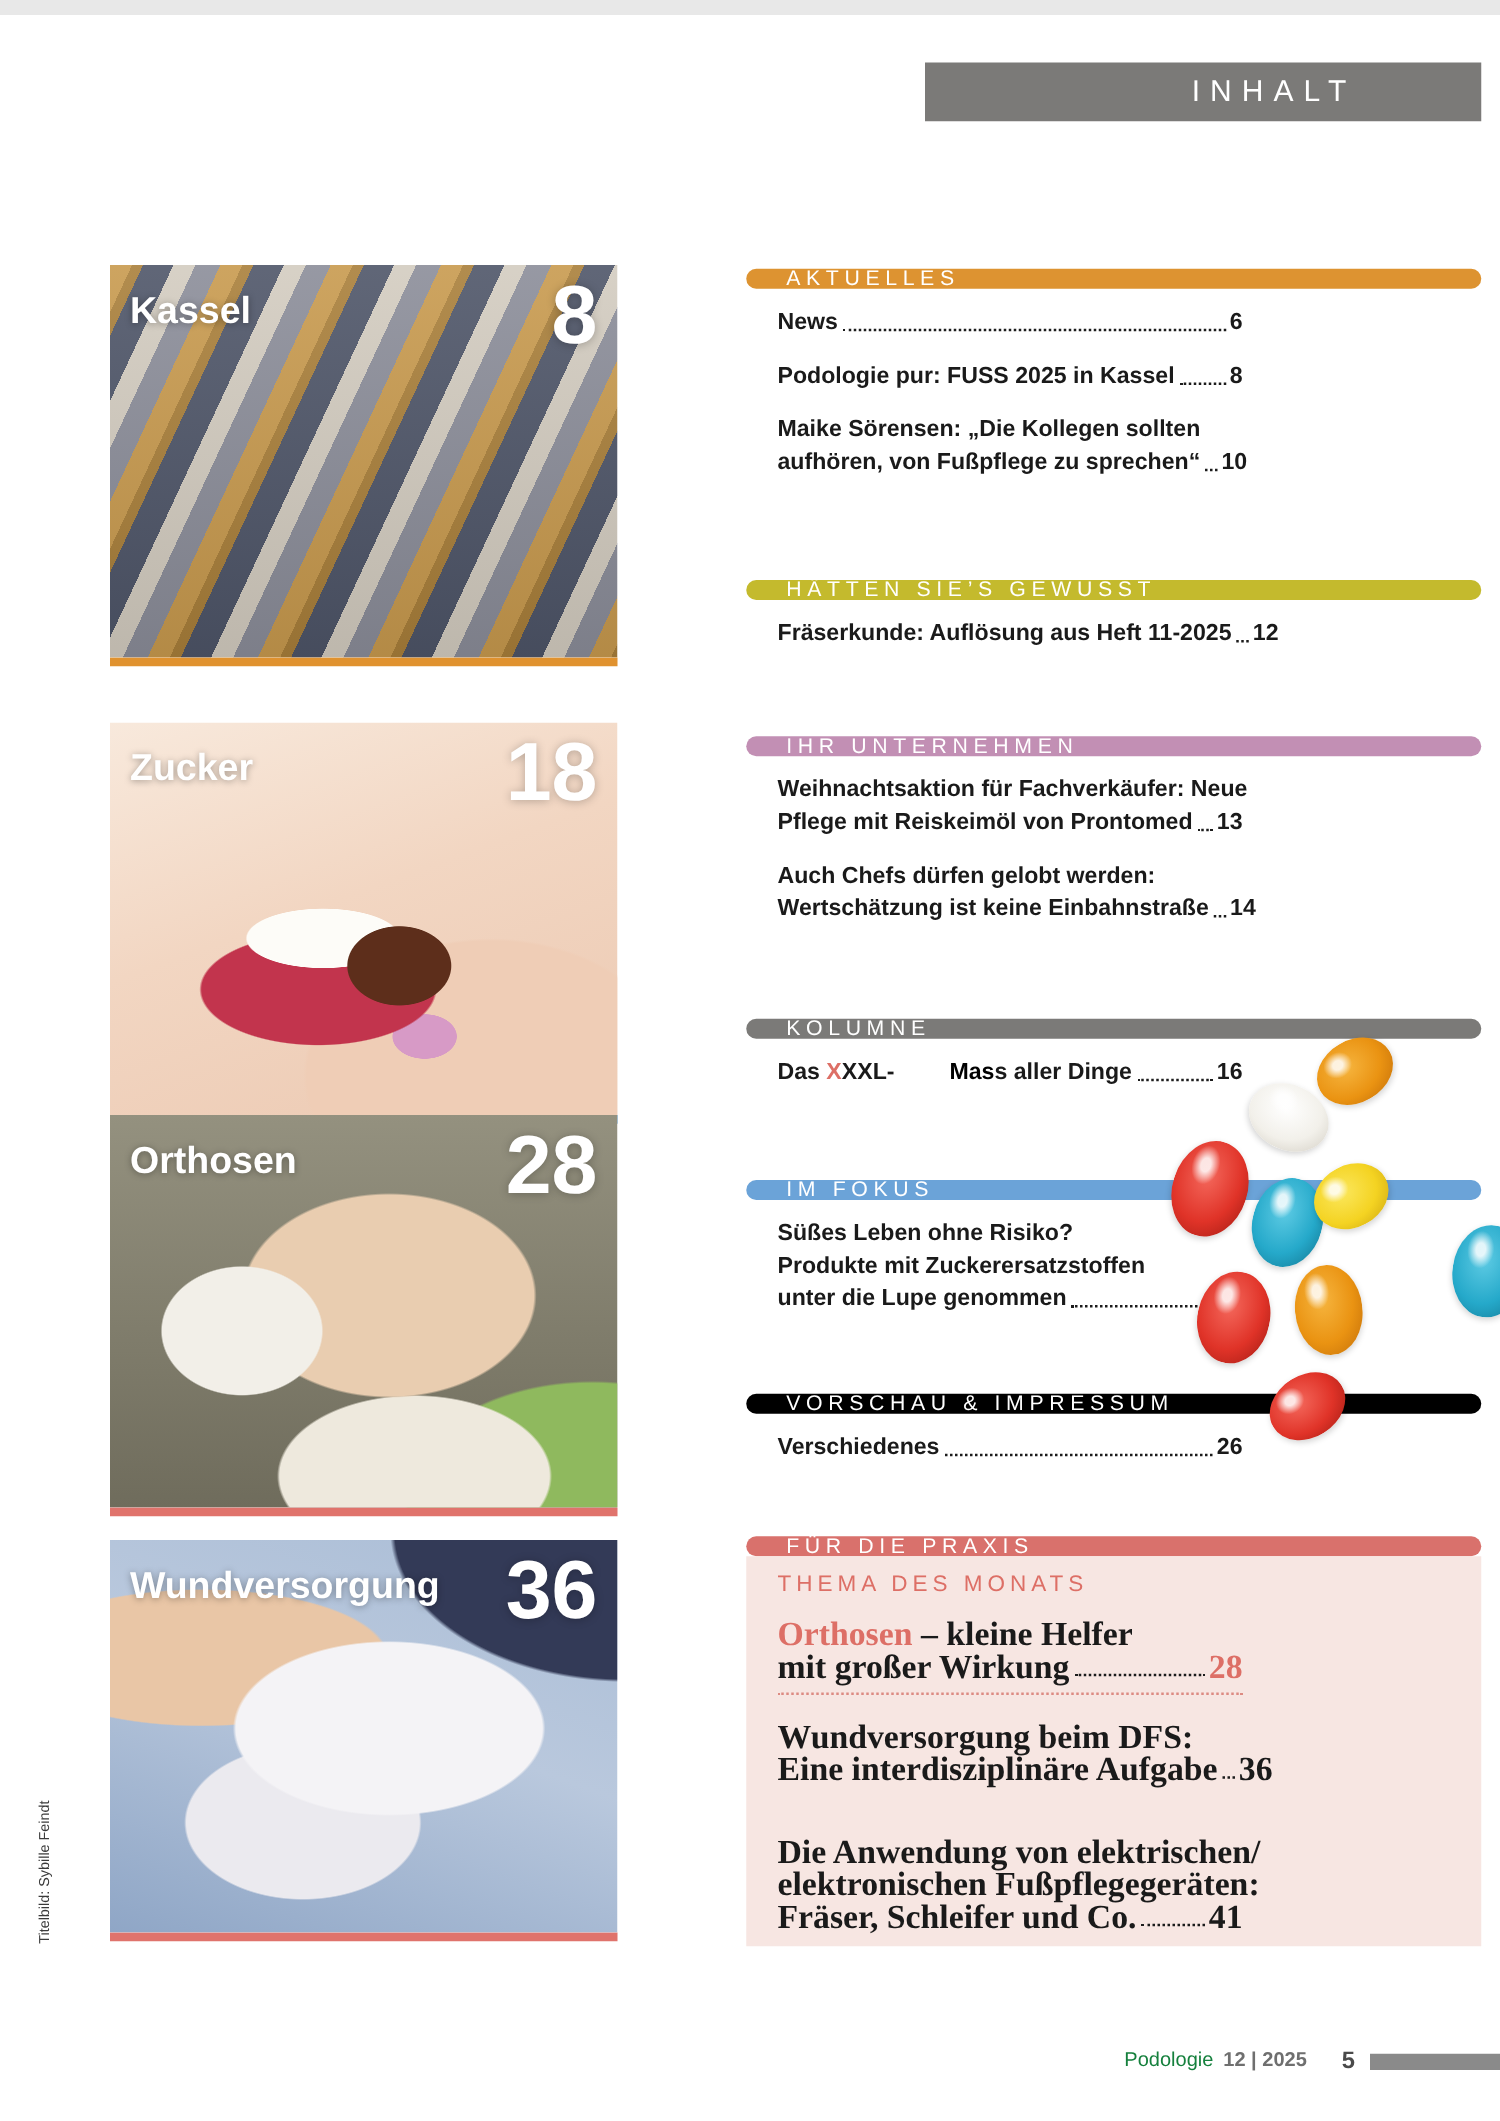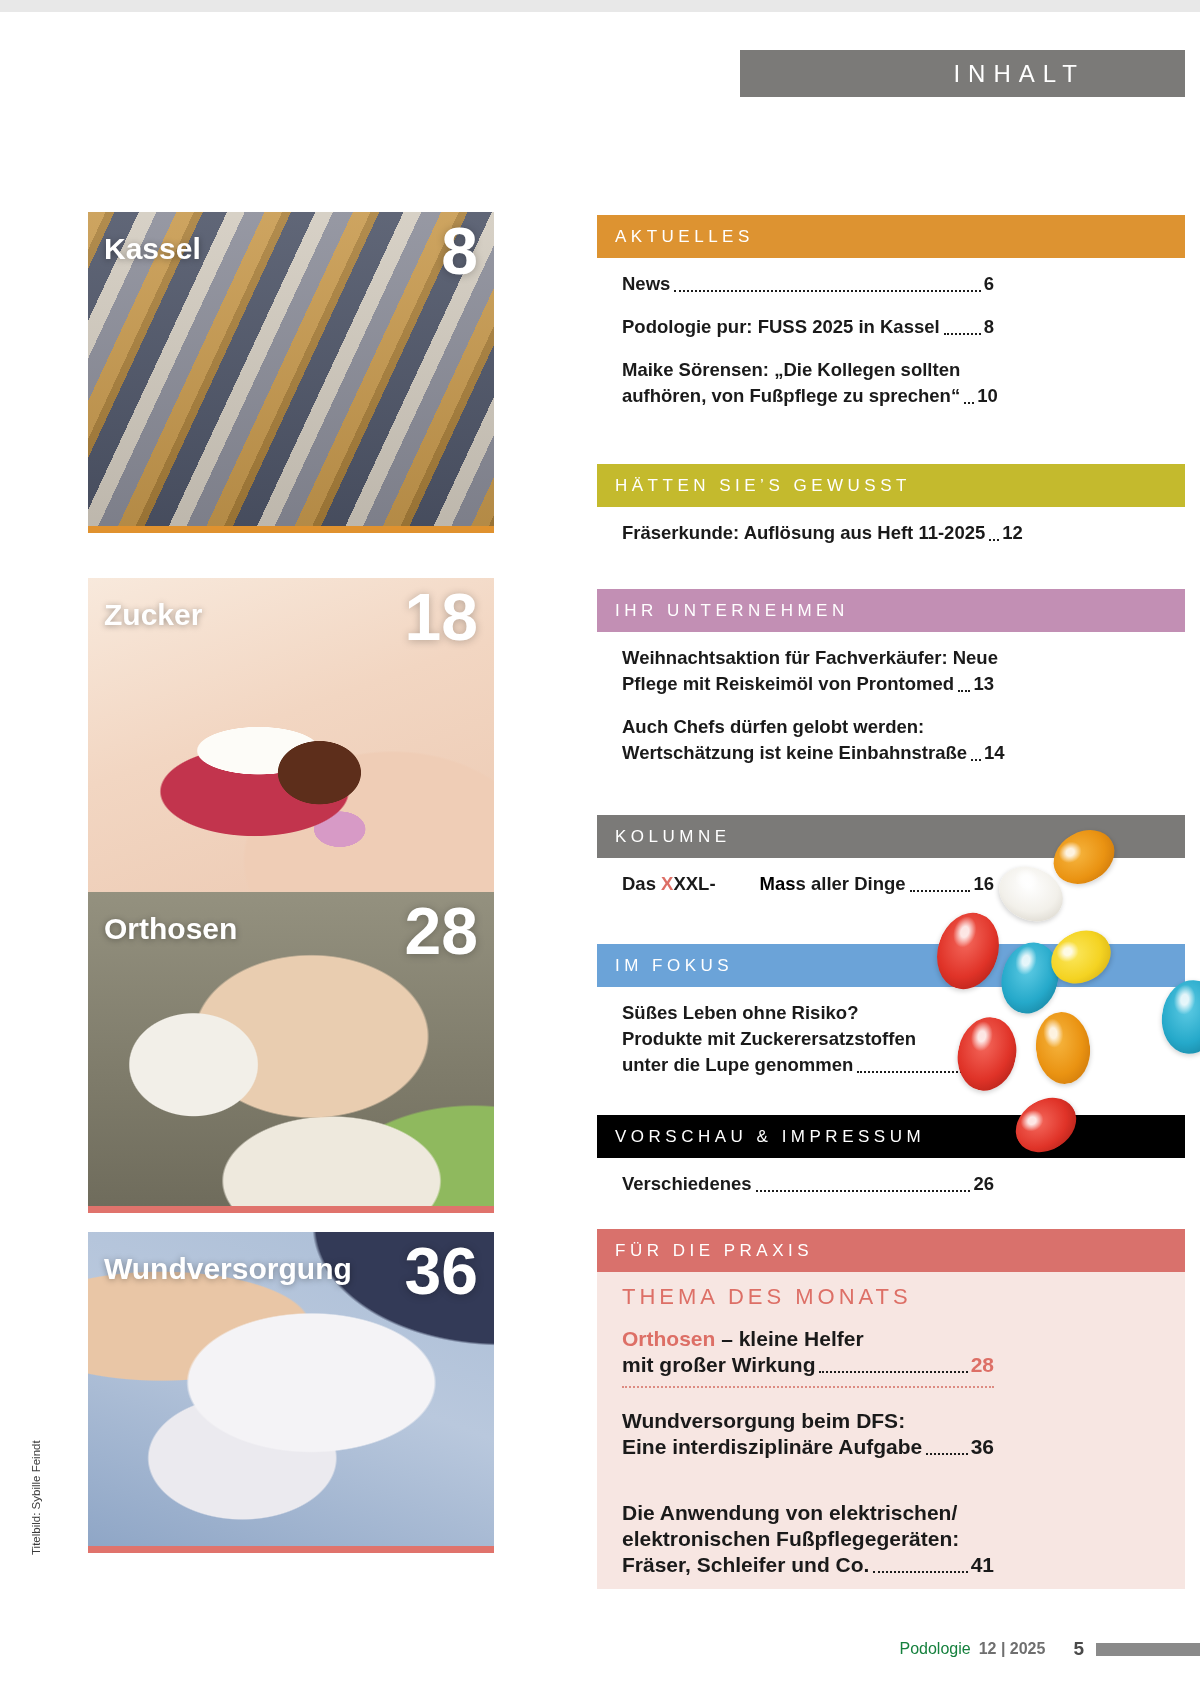--- a/index.html
+++ b/index.html
@@ -68,37 +68,38 @@
   
   .sec{position:absolute;left:597px;width:588px;}
   .sec[data-sec="aktuelles"]{top:203px}
   .sec[data-sec="gewusst"]{top:452px}
   .sec[data-sec="unternehmen"]{top:577px}
   .sec[data-sec="kolumne"]{top:803px}
   .sec[data-sec="fokus"]{top:932px}
   .sec[data-sec="vorschau"]{top:1103px}
   .sec[data-sec="praxis"]{top:1217px}
   .sec-bar{
-    height:43px;display:flex;align-items:center;padding-left:18px;
+    height:16px;display:flex;align-items:center;padding-left:32px;
     box-sizing:border-box;
+    border-radius:14px;
   }
   .sec-title{color:#fff;font-size:17px;letter-spacing:4.5px;font-weight:400;}
   .sec-body{padding:13px 0 0 25px;}
   .entry{width:372px;margin-bottom:17px;color:#1a1a1a;
     font-size:18.5px;font-weight:bold;line-height:26px;}
   .entry .line{white-space:nowrap;}
   .entry .row{display:flex;align-items:flex-end;}
   .entry .txt{white-space:nowrap;flex:0 0 auto;}
   .leader{flex:1 1 10px;min-width:10px;border-bottom:2px dotted #1c1c1c;
     margin:0 3px 5px 4px;}
   .pg{flex:0 0 auto;}
   
   .panel{background:#f7e6e2;padding:12px 0 11px 25px;}
-  .thema{font-size:22px;letter-spacing:4px;margin-bottom:16px;font-weight:400;}
-  .entry.serif{font-family:Liberation Sans, sans-serif;font-size:21px;line-height:26px;
+  .thema{font-size:18px;letter-spacing:4px;margin-bottom:16px;font-weight:400;}
+  .entry.serif{font-family:Liberation Serif, serif;font-size:27px;line-height:26px;
     margin-bottom:0;}
   .panel .divider{width:372px;border-bottom:2px dotted #dd8b82;margin:8px 0 20px 0;}
   .panel .entry + .entry{margin-top:40px;}
 
   
   .bean{position:absolute;border-radius:50%;box-shadow:0 2px 5px rgba(0,0,0,.18);z-index:5;}
 
   
   .footer{
     position:absolute;left:0;top:1626px;width:1200px;height:22px;

